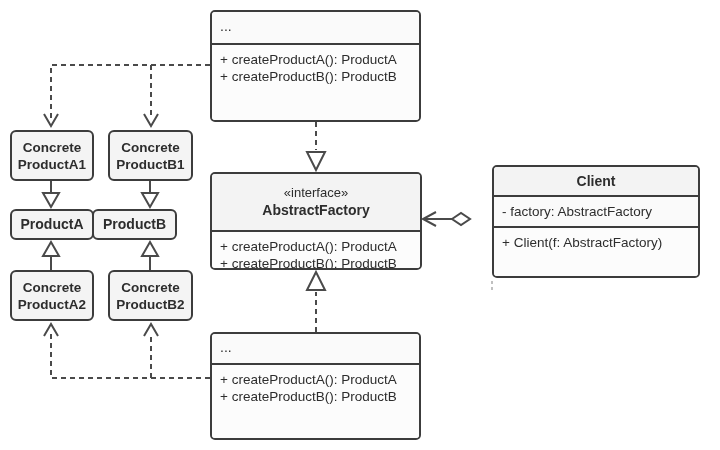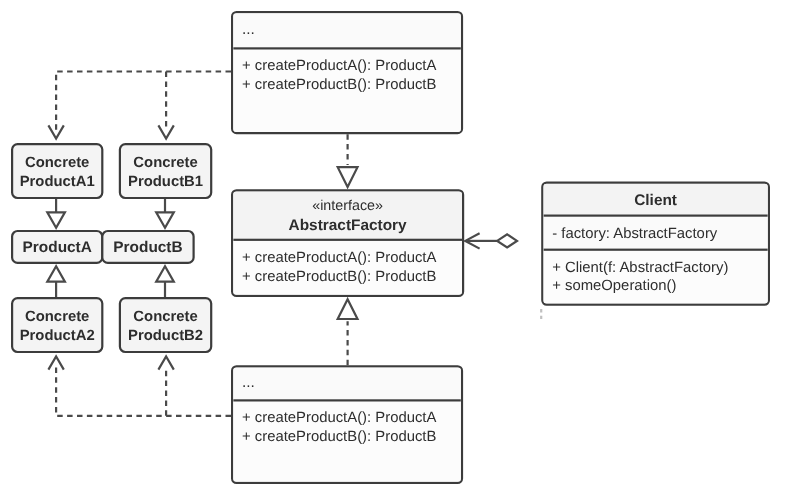--- a/index.html
+++ b/index.html
@@ -89,21 +89,21 @@
 
   <div class="uml-box" style="left:210px; top:10px; width:211px; height:112px;">
     <div class="sec ellipsis-sec" style="height:31px;">...</div>
     <div class="sec members">
       <div>+ createProductA(): ProductA</div>
       <div>+ createProductB(): ProductB</div>
     </div>
   </div>
 
   <div class="uml-box" style="left:210px; top:172px; width:212px; height:98px;">
-    <div class="sec hdr" style="height:43px;">
+    <div class="sec hdr" style="height:56px;">
       <span class="iface-tag">«interface»</span>
       <span class="iface-name">AbstractFactory</span>
     </div>
     <div class="sec members">
       <div>+ createProductA(): ProductA</div>
       <div>+ createProductB(): ProductB</div>
     </div>
   </div>
 
   <div class="uml-box" style="left:210px; top:332px; width:211px; height:108px;">
@@ -112,21 +112,20 @@
       <div>+ createProductA(): ProductA</div>
       <div>+ createProductB(): ProductB</div>
     </div>
   </div>
 
   <div class="uml-box" style="left:492px; top:165px; width:208px; height:113px;">
     <div class="sec hdr" style="height:28px;">Client</div>
     <div class="sec attrs-sec" style="height:31px;">- factory: AbstractFactory</div>
     <div class="sec members">
       <div>+ Client(f: AbstractFactory)</div>
-      <div>+ someOperation()</div>
     </div>
   </div>
 
   <div class="mini-box" style="left:10px; top:130px; width:84px; height:51px;">
     <span>Concrete</span>
     <span>ProductA1</span>
   </div>
 
   <div class="mini-box" style="left:108px; top:130px; width:85px; height:51px;">
     <span>Concrete</span>

